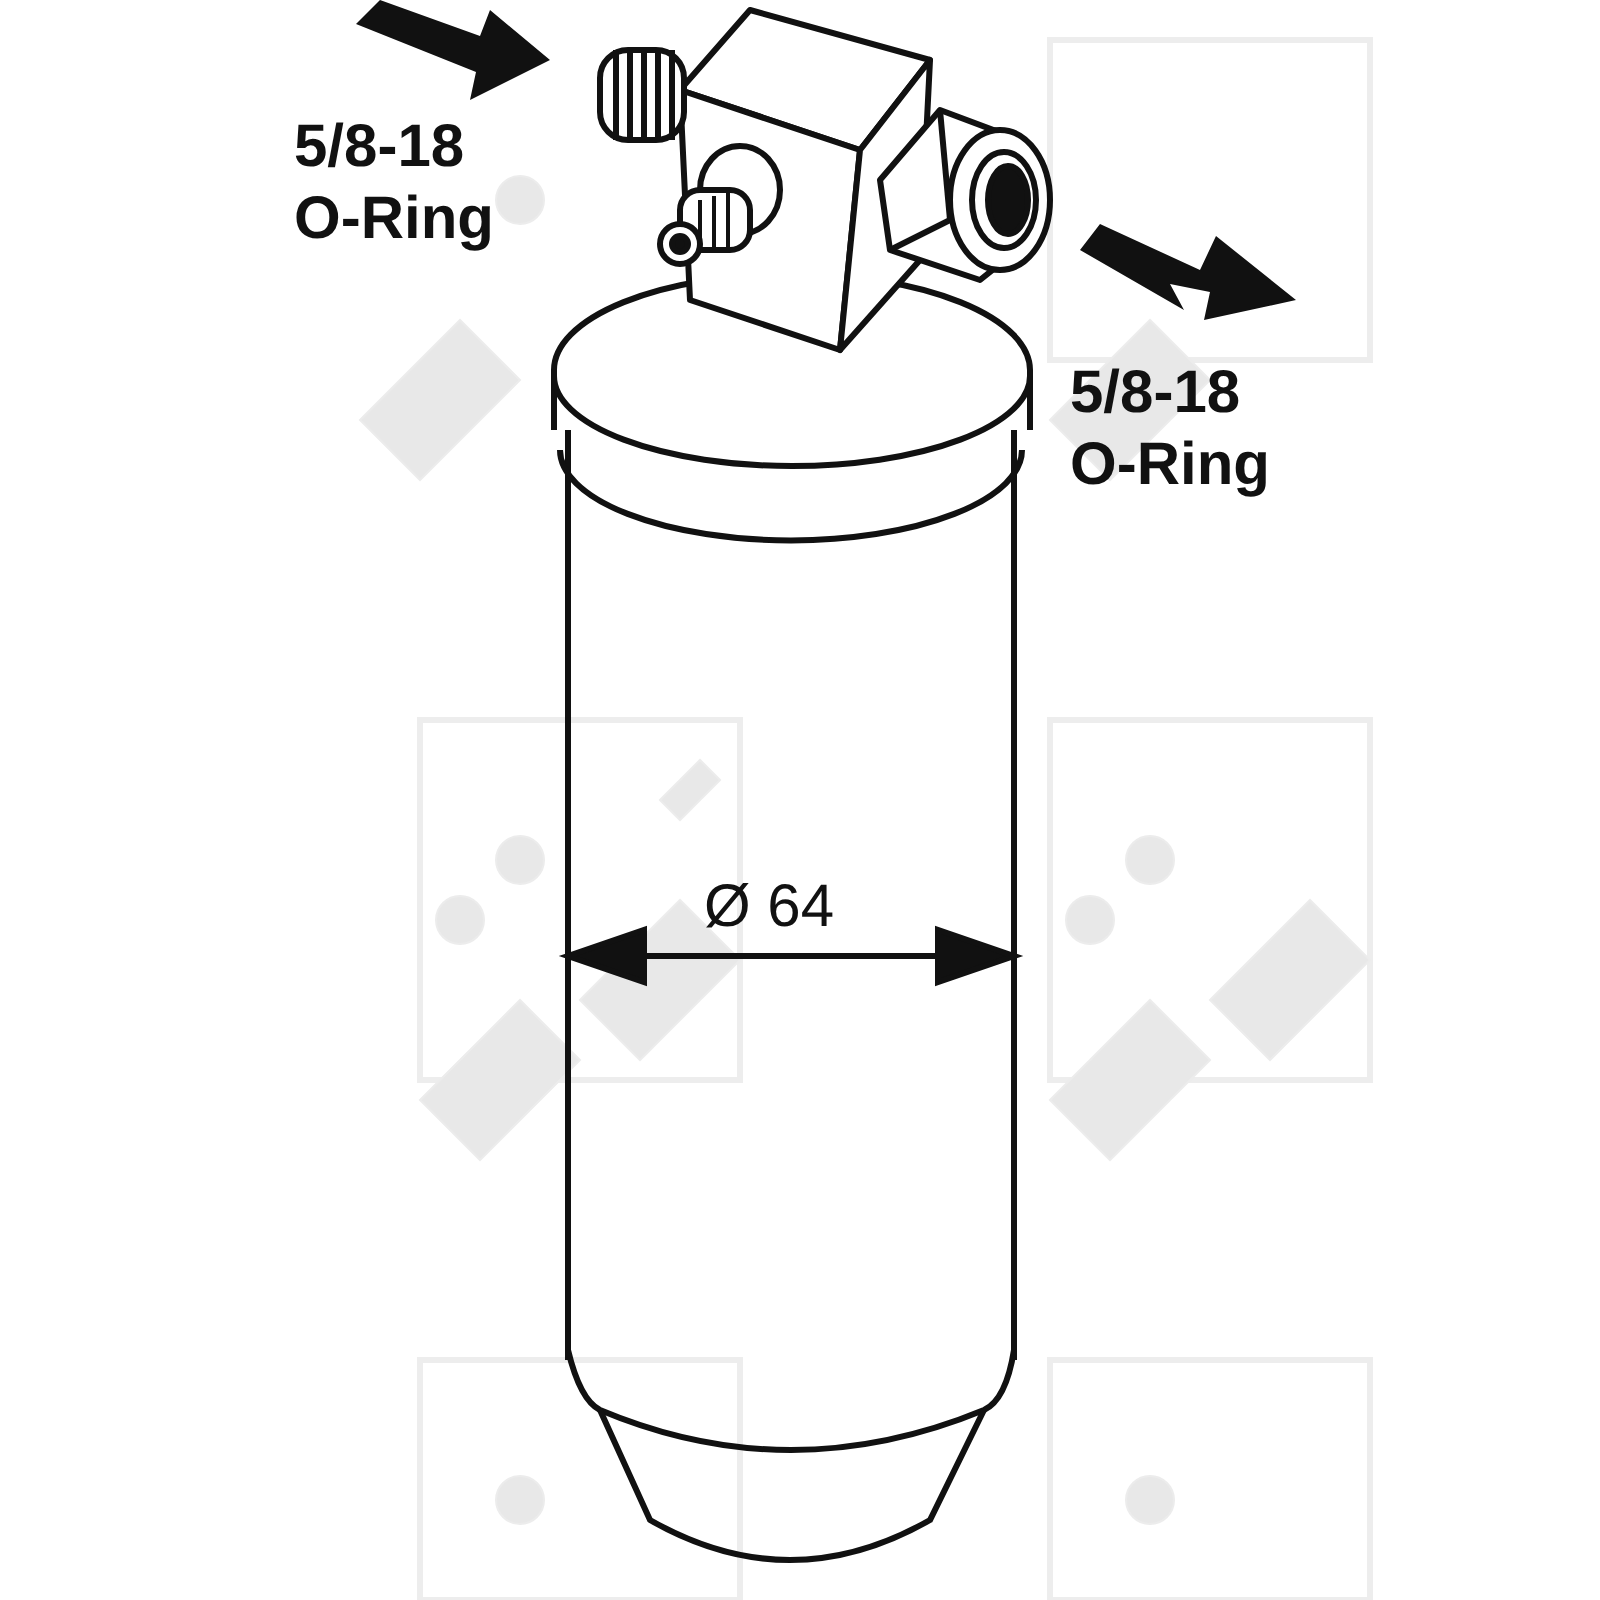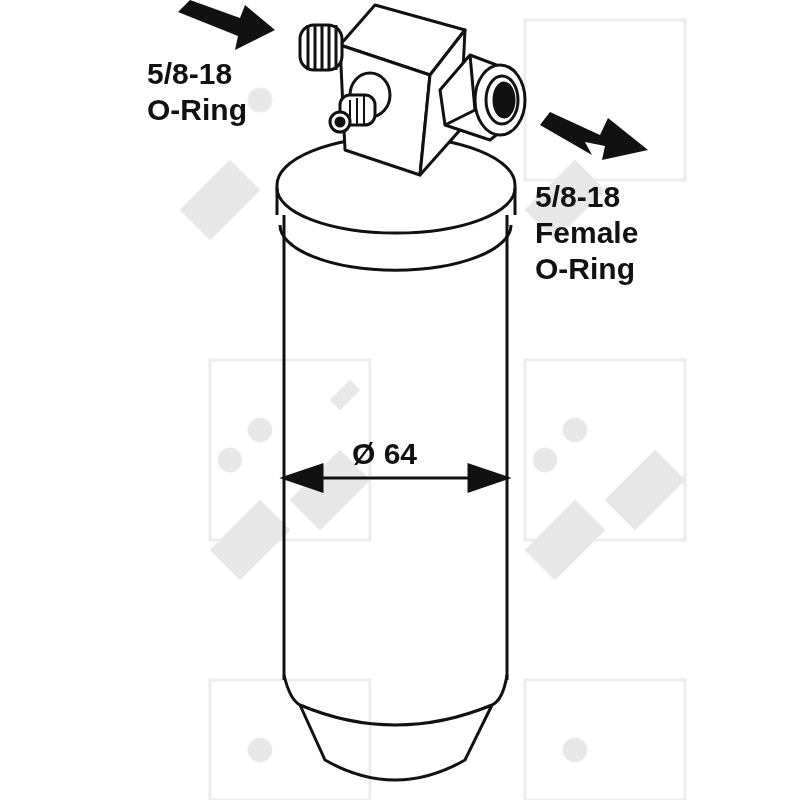--- a/index.html
+++ b/index.html
@@ -1,19 +1,19 @@
 <!DOCTYPE html>
 <html><head>
 <meta charset="utf-8">
 <style>
   html, body { margin:0; padding:0; background:#ffffff; }
   body { width:800px; height:800px; position:relative; overflow:hidden; font-family:"Liberation Sans", sans-serif; }
   #stage { position:absolute; left:0; top:0; width:800px; height:592px; }
   .lbl { position:absolute; font-family:"Liberation Sans", sans-serif; font-weight:bold; color:#111; font-size:30px; line-height:36px; white-space:nowrap; }
-  .dim { position:absolute; font-family:"Liberation Sans", sans-serif; color:#111; font-size:30px; font-weight:bold; white-space:nowrap; }
+  .dim { position:absolute; font-family:"Liberation Sans", sans-serif; color:#111; font-size:30px; font-weight:normal; white-space:nowrap; }
 </style>
 </head>
 <body>
 
 <div id="stage">
   <svg width="800" height="800" viewBox="0 0 800 800" xmlns="http://www.w3.org/2000/svg">
 
     <g fill="#e8e8e8" stroke="#ececec">
       <g transform="translate(200,360)">
         <rect x="10" y="0" width="160" height="180" fill="none" stroke="#ededed" stroke-width="3"></rect>
@@ -109,18 +109,17 @@
     </g>
   </svg>
 
   <div class="lbl" style="left:147px; top:56px;">
     <div>5/8-18</div>
     <div>O-Ring</div>
   </div>
 
   <div class="lbl" style="left:535px; top:179px;">
     <div>5/8-18</div>
-    <div>Female</div>
     <div>O-Ring</div>
   </div>
 
   <div class="dim" style="left:352px; top:437px;">Ø 64</div>
 </div>
 
 </body></html>

